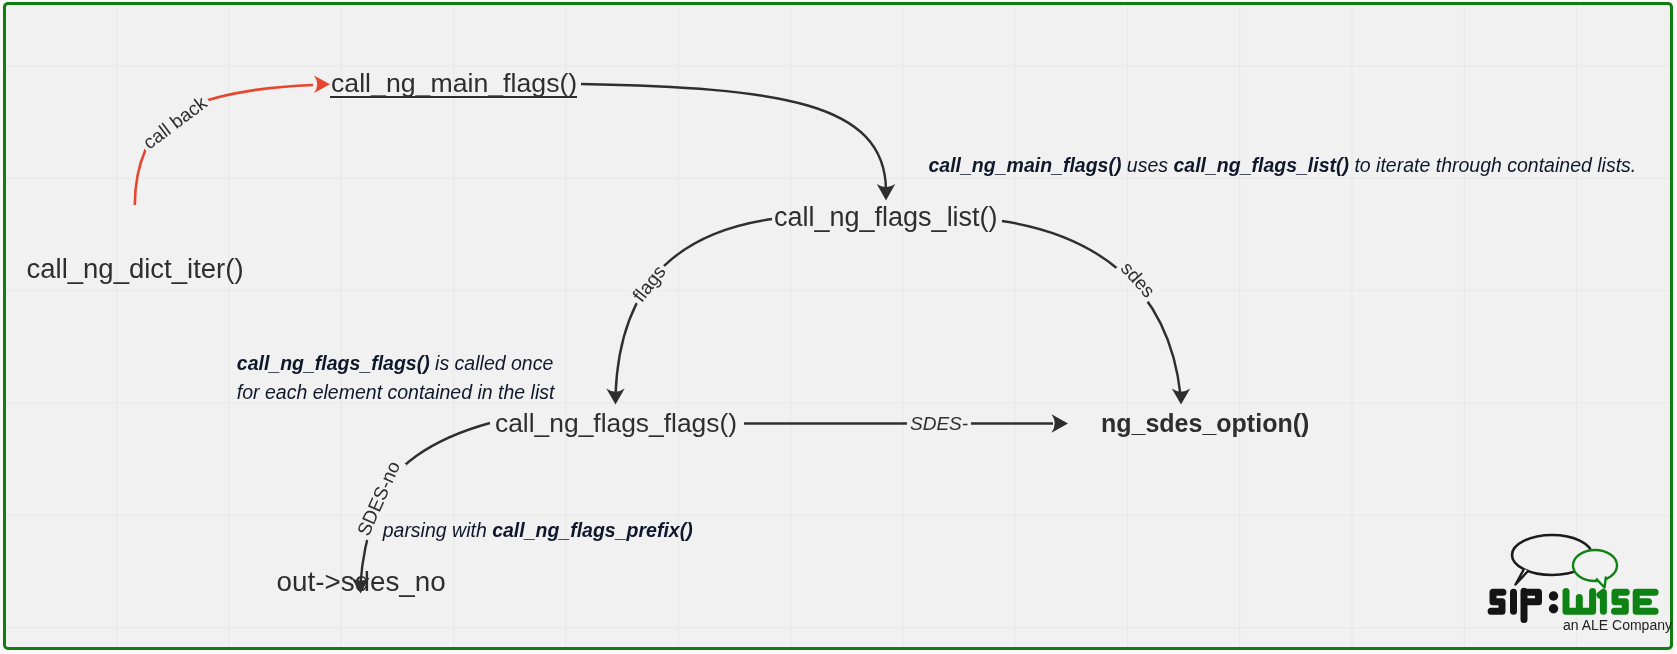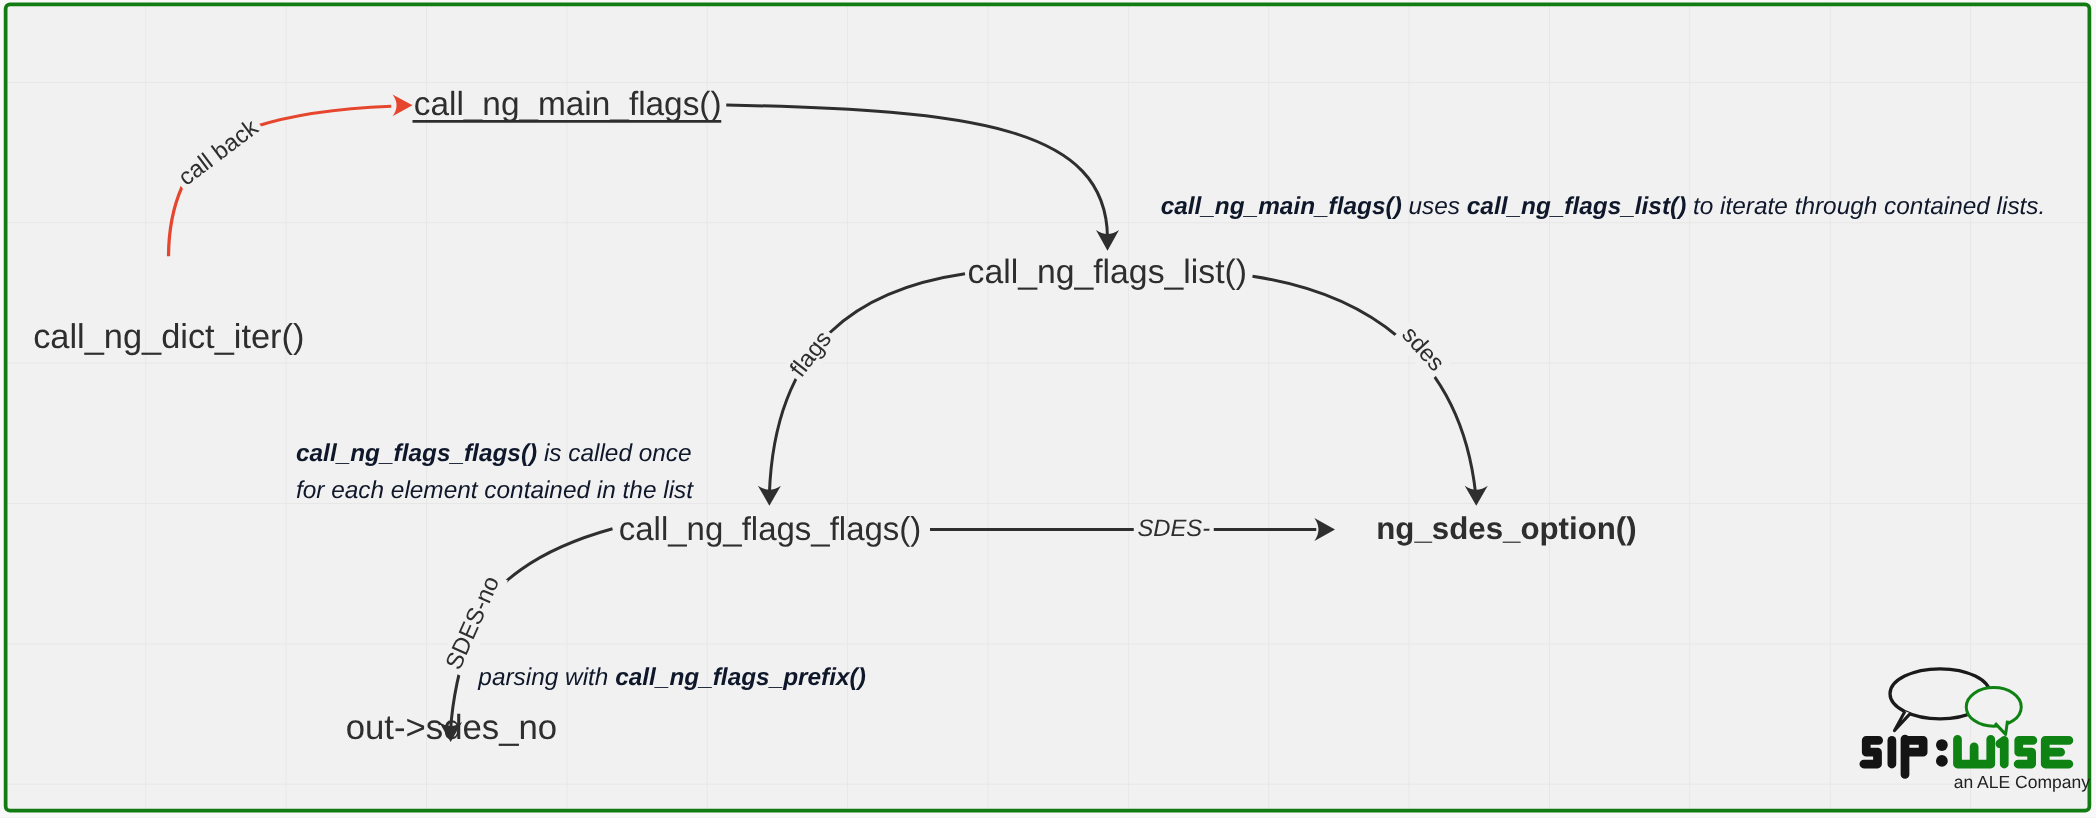--- a/index.html
+++ b/index.html
@@ -39,21 +39,21 @@
  <path d="M351.3,577.5 Q360.5,584 369.7,577.5 L360.5,593.5 Z" fill="#2e2e2e"></path>
 </svg>
 <div class="node" style="left:26.5px;top:211px;font-size:27.5px;margin-top:44px;">call_ng_dict_iter()</div>
 <div class="node" style="left:331px;top:69.5px;font-size:26.7px;">call_ng_main_flags()</div>
 <div class="node" style="left:774px;top:203.5px;">call_ng_flags_list()</div>
 <div class="node" style="left:495px;top:410px;font-size:26.4px;">call_ng_flags_flags()</div>
 <div class="node" style="left:1071px;top:411px;font-weight:bold;font-size:25px;margin-left:30px;">ng_sdes_option()</div>
 <div class="node" style="left:276.5px;top:568px;font-size:27.8px;">out-&gt;sdes_no</div>
 <div class="ann" style="left:928.5px;top:150.8px;"><b>call_ng_main_flags()</b> uses <b>call_ng_flags_list()</b> to iterate through contained lists.</div>
 <div class="ann" style="left:236.8px;top:348.5px;"><b>call_ng_flags_flags()</b> is called once<br>for each element contained in the list</div>
-<div class="ann" style="left:382.7px;top:516.2px;margin-top:12px;">parsing with <b>call_ng_flags_prefix()</b></div>
+<div class="ann" style="left:382.7px;top:516.2px;">parsing with <b>call_ng_flags_prefix()</b></div>
 <div class="elab" style="left:907px;top:412.3px;font-style:italic;">SDES-</div>
 <div class="elab" style="left:135px;top:111px;transform:rotate(-37deg);">call back</div>
 <div class="elab" style="left:626px;top:271.5px;transform:rotate(-52deg);">flags</div>
 <div class="elab" style="left:1114.5px;top:267.5px;transform:rotate(48deg);">sdes</div>
 <div class="elab" style="left:335.5px;top:487px;transform:rotate(-66deg);">SDES-no</div>
 
 <svg width="260" height="140" viewBox="0 0 260 140" style="left:1440px;top:518px;" fill="none">
  <ellipse cx="112" cy="37" rx="40" ry="20" stroke="#1a1a1a" stroke-width="2.6" fill="#f1f1f1"></ellipse>
  <path d="M88.5,52.5 L75.5,66.5 L84,51" fill="#f1f1f1" stroke="#1a1a1a" stroke-width="2.4" stroke-linejoin="round"></path>
  <ellipse cx="155" cy="47.5" rx="22" ry="15.5" stroke="#0f8214" stroke-width="2.4" fill="#f1f1f1"></ellipse>

